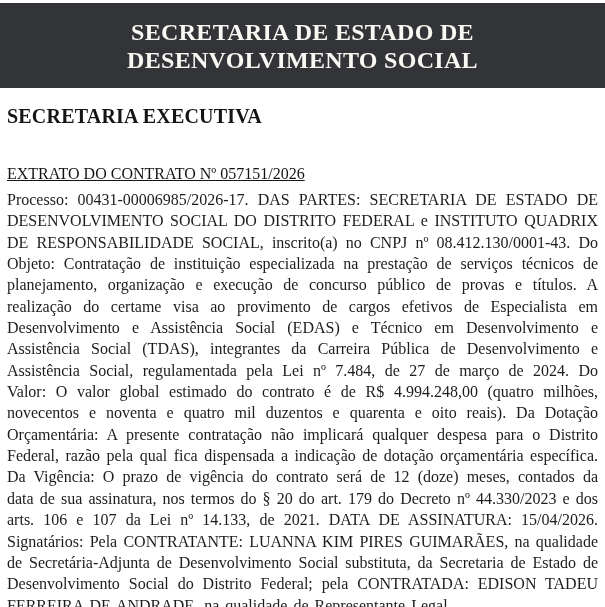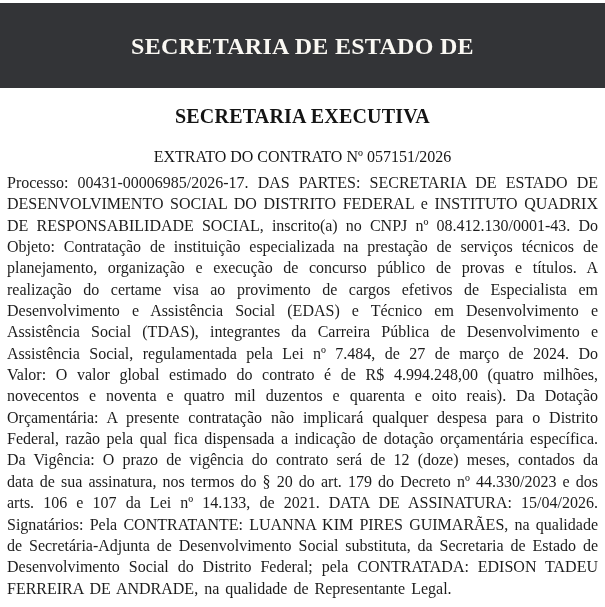--- a/index.html
+++ b/index.html
@@ -34,54 +34,56 @@
     letter-spacing: 0.3px;
   }
   .content {
     position: absolute;
     top: 88px;
     left: 7px;
     right: 7px;
   }
   .exec-title {
     margin: 15px 0 0 0;
-    text-align: center;
+    text-align: left;
     font-size: 20px;
     line-height: 26px;
     font-weight: bold;
     color: #141414;
     letter-spacing: 0.2px;
   }
   .exec-title .title-line {
     display: block;
   }
   .subtitle {
-    margin-top: 18px;
-    text-align: center;
+    margin-top: 35px;
+    text-align: left;
     font-size: 16px;
     line-height: 20px;
     font-weight: normal;
     color: #141414;
+    text-decoration: underline;
   }
   .body-text {
     margin: 5px 0 0 0;
     text-align: justify;
     font-size: 16px;
     line-height: 21.35px;
     word-spacing: 2px;
     color: #1c1c1c;
   }
 </style>
 </head>
 <body>
 
 <div class="page">
 
   <header class="banner">
     <span class="banner-line">SECRETARIA DE ESTADO DE</span>
+    <span class="banner-line">DESENVOLVIMENTO SOCIAL</span>
   </header>
 
   <main class="content">
 
     <h2 class="exec-title">
       <span class="title-line">SECRETARIA EXECUTIVA</span>
     </h2>
 
     <div class="subtitle">EXTRATO DO CONTRATO Nº 057151/2026</div>
 

